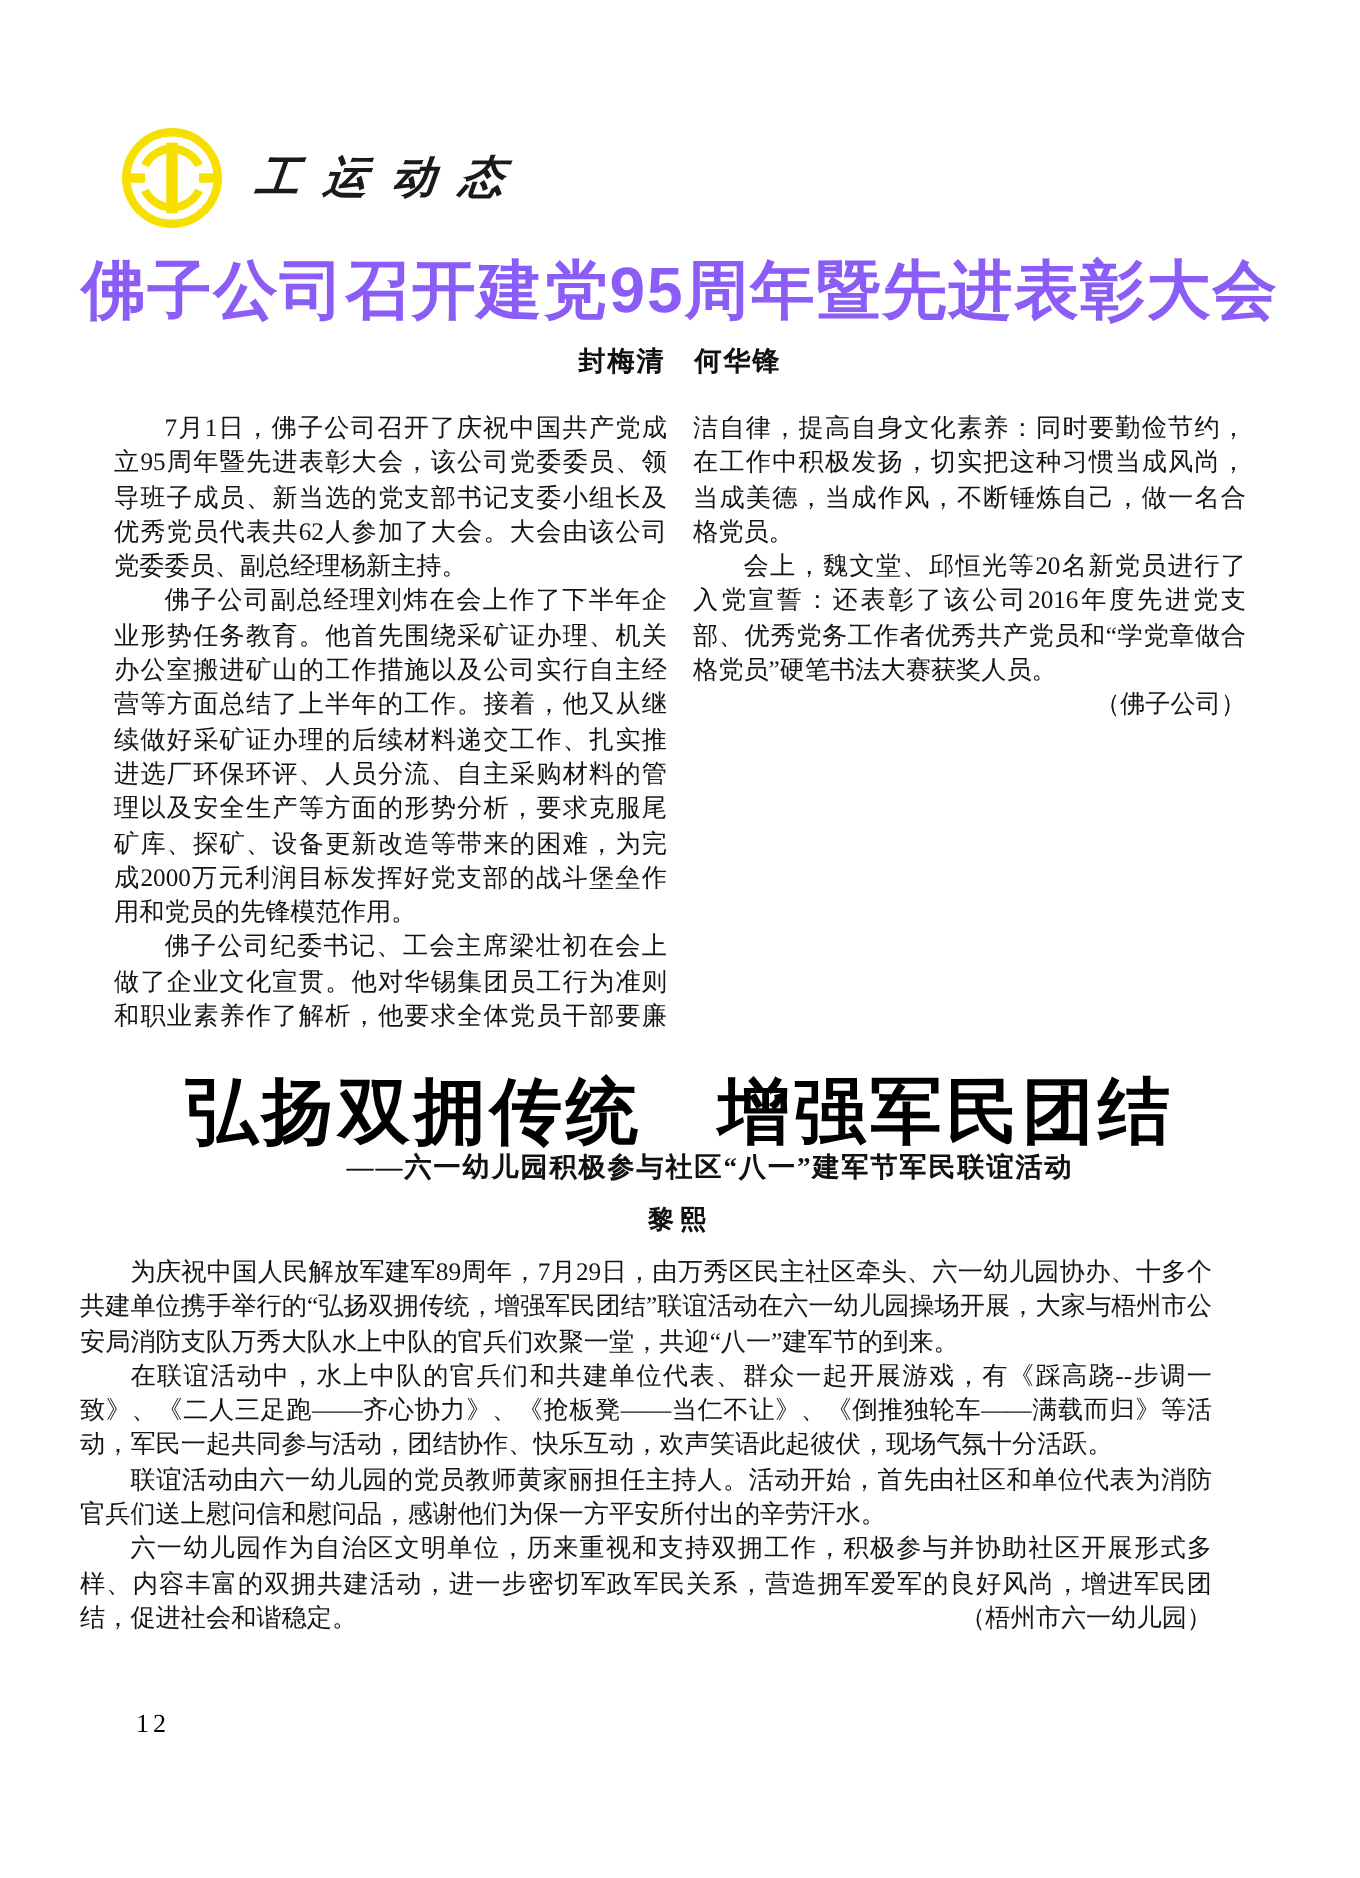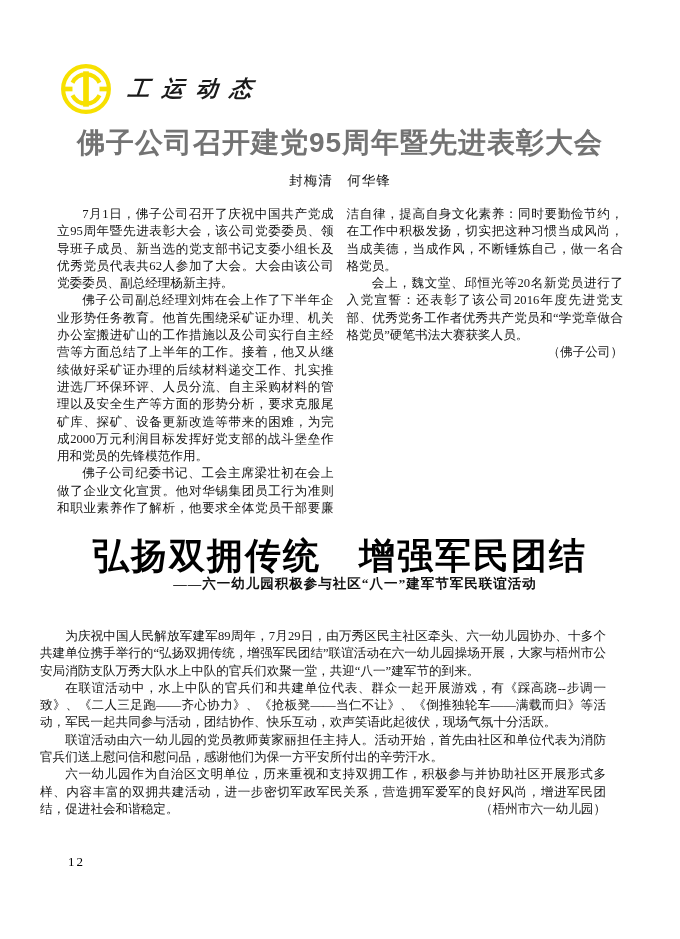--- a/index.html
+++ b/index.html
@@ -21,28 +21,28 @@
     font-weight:bold;font-style:italic;
     font-size:22px;letter-spacing:12px;
     transform:skewX(-6deg);
     color:#1a1a1a;white-space:nowrap;
   }
   
   .a1-title{
     position:absolute;left:0;top:124px;width:100%;
     text-align:center;
     font-family:"Liberation Sans","DejaVu Sans",sans-serif;
-    font-weight:700;font-size:28px;letter-spacing:1px;
-    color:#737373;
+    font-weight:700;font-size:32px;letter-spacing:1px;
+    color:#8b5cf6;
   }
   .a1-authors{
     position:absolute;left:0;top:172px;width:100%;
     text-align:center;
     font-family:"Liberation Sans","DejaVu Sans",sans-serif;
-    font-weight:400;font-size:13.5px;letter-spacing:1px;
+    font-weight:700;font-size:13.5px;letter-spacing:1px;
     color:#111;
   }
   .a1-body{
     position:absolute;left:57px;top:206px;width:566px;height:313px;
     column-count:2;column-gap:13px;column-fill:auto;
     font-size:12.6px;line-height:17.3px;text-align:justify;
   }
   .a1-body p,.a2-body p{margin:0;text-indent:2em;}
   .attr{text-align:right;text-indent:0 !important;}
   
@@ -103,20 +103,21 @@
   <div class="a1-body">
     <p>7月1日，佛子公司召开了庆祝中国共产党成立95周年暨先进表彰大会，该公司党委委员、领导班子成员、新当选的党支部书记支委小组长及优秀党员代表共62人参加了大会。大会由该公司党委委员、副总经理杨新主持。</p>
     <p>佛子公司副总经理刘炜在会上作了下半年企业形势任务教育。他首先围绕采矿证办理、机关办公室搬进矿山的工作措施以及公司实行自主经营等方面总结了上半年的工作。接着，他又从继续做好采矿证办理的后续材料递交工作、扎实推进选厂环保环评、人员分流、自主采购材料的管理以及安全生产等方面的形势分析，要求克服尾矿库、探矿、设备更新改造等带来的困难，为完成2000万元利润目标发挥好党支部的战斗堡垒作用和党员的先锋模范作用。</p>
     <p>佛子公司纪委书记、工会主席梁壮初在会上做了企业文化宣贯。他对华锡集团员工行为准则和职业素养作了解析，他要求全体党员干部要廉洁自律，提高自身文化素养：同时要勤俭节约，在工作中积极发扬，切实把这种习惯当成风尚，当成美德，当成作风，不断锤炼自己，做一名合格党员。</p>
     <p>会上，魏文堂、邱恒光等20名新党员进行了入党宣誓：还表彰了该公司2016年度先进党支部、优秀党务工作者优秀共产党员和“学党章做合格党员”硬笔书法大赛获奖人员。</p>
     <p class="attr">（佛子公司）</p>
   </div>
 
   <div class="a2-title">弘扬双拥传统　增强军民团结</div>
   <div class="a2-subtitle">——六一幼儿园积极参与社区“八一”建军节军民联谊活动</div>
+  <div class="a2-author">黎熙</div>
 
   <div class="a2-body">
     <p>为庆祝中国人民解放军建军89周年，7月29日，由万秀区民主社区牵头、六一幼儿园协办、十多个共建单位携手举行的“弘扬双拥传统，增强军民团结”联谊活动在六一幼儿园操场开展，大家与梧州市公安局消防支队万秀大队水上中队的官兵们欢聚一堂，共迎“八一”建军节的到来。</p>
     <p>在联谊活动中，水上中队的官兵们和共建单位代表、群众一起开展游戏，有《踩高跷--步调一致》、《二人三足跑——齐心协力》、《抢板凳——当仁不让》、《倒推独轮车——满载而归》等活动，军民一起共同参与活动，团结协作、快乐互动，欢声笑语此起彼伏，现场气氛十分活跃。</p>
     <p>联谊活动由六一幼儿园的党员教师黄家丽担任主持人。活动开始，首先由社区和单位代表为消防官兵们送上慰问信和慰问品，感谢他们为保一方平安所付出的辛劳汗水。</p>
     <p>六一幼儿园作为自治区文明单位，历来重视和支持双拥工作，积极参与并协助社区开展形式多样、内容丰富的双拥共建活动，进一步密切军政军民关系，营造拥军爱军的良好风尚，增进军民团结，促进社会和谐稳定。</p>
     <div class="a2-attr">（梧州市六一幼儿园）</div>
   </div>
 
   <div class="page-number">12</div>

